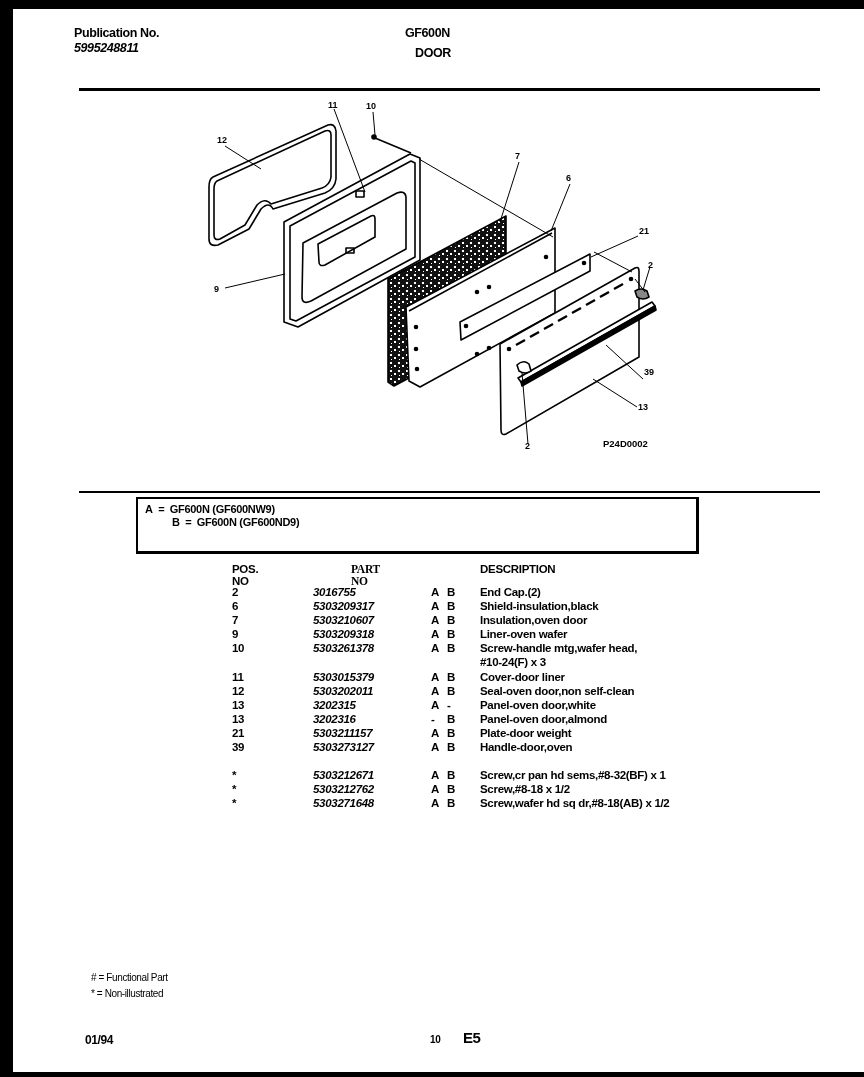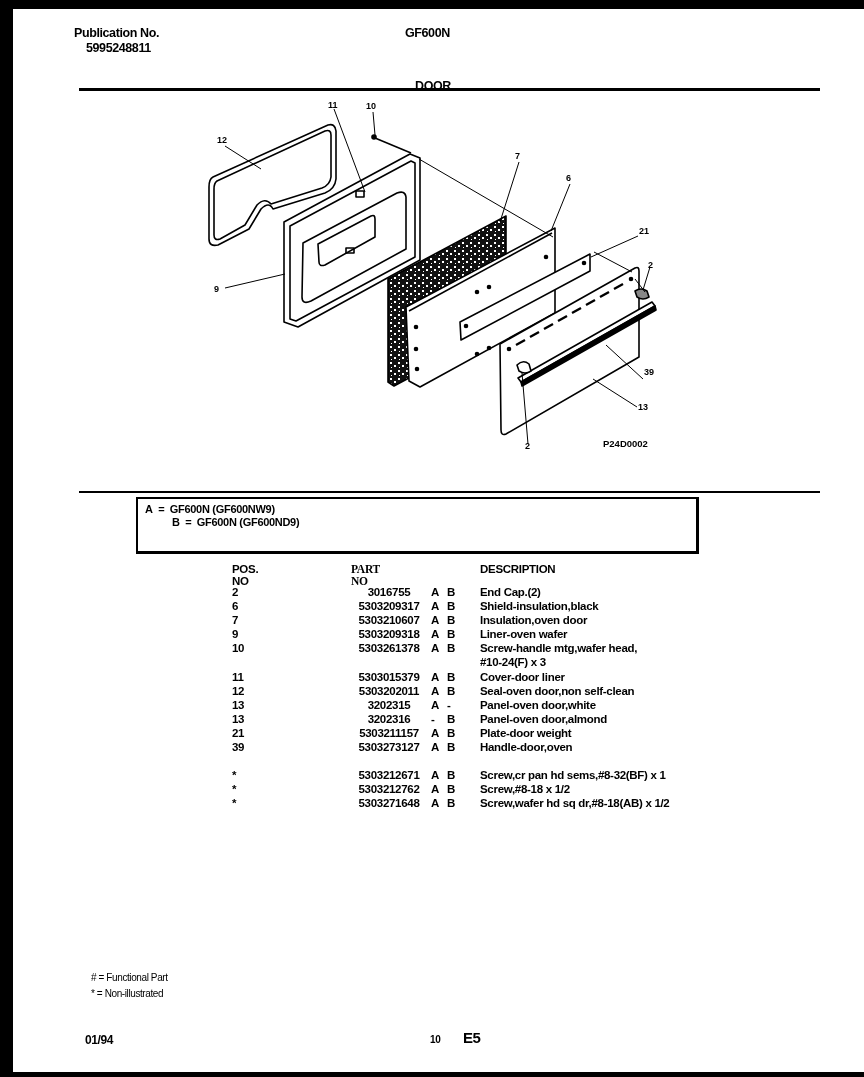--- a/index.html
+++ b/index.html
@@ -21,37 +21,37 @@
     .model-box {
       position: absolute; left: 123px; top: 488px; width: 558px; height: 52px;
       border: 2px solid #000; border-right-width: 3px; border-bottom-width: 3px;
     }
     .model-line { position: absolute; left: 7px; font-size: 11px; font-weight: bold; letter-spacing: -0.3px; }
     .parts { position: absolute; left: 0; top: 0; }
     .col-h { position: absolute; top: 554px; font-size: 11.5px; font-weight: bold; letter-spacing: -0.3px; }
     .row { position: absolute; left: 0; width: 832px; height: 14px; font-size: 11.5px; font-weight: bold; letter-spacing: -0.3px; }
     .row span { position: absolute; white-space: nowrap; }
     .c-pos { left: 219px; }
-    .c-part { left: 316px; width: 120px; text-align: center; }
+    .c-part { left: 300px; width: 120px; text-align: left; font-style: italic; }
     .c-a { left: 418px; }
     .c-b { left: 434px; }
     .c-desc { left: 467px; }
     .legend { font-size: 10px; font-weight: normal; letter-spacing: -0.4px; }
     .diagram { position: absolute; left: 0; top: 0; }
     .callout { font-size: 9px; font-weight: bold; font-family: "Liberation Sans", sans-serif; }
   </style>
 </head>
 <body>
 
 <div class="page">
 
   <div class="abs b hdr" style="left:61px; top:17px;">Publication No.</div>
-  <div class="abs b hdr" style="left:73px; top:32px;">5995248811</div>
+  <div class="abs b hdr" style="left:61px; top:32px;font-style:italic;">5995248811</div>
   <div class="abs b hdr" style="left:392px; top:17px;">GF600N</div>
-  <div class="abs b hdr" style="left:402px; top:70px;">DOOR</div>
+  <div class="abs b hdr" style="left:402px; top:37px;">DOOR</div>
   <div class="rule-top"></div>
 
   <svg class="diagram" width="832" height="470" viewBox="0 0 832 470">
     <defs>
       <pattern id="insul" width="8" height="8" patternUnits="userSpaceOnUse">
         <rect width="8" height="8" fill="#111"></rect>
         <rect x="1" y="1" width="2" height="2" fill="#fff"></rect>
         <rect x="5" y="4" width="2" height="2" fill="#fff"></rect>
         <rect x="2" y="6" width="1" height="1" fill="#fff"></rect>
       </pattern>

